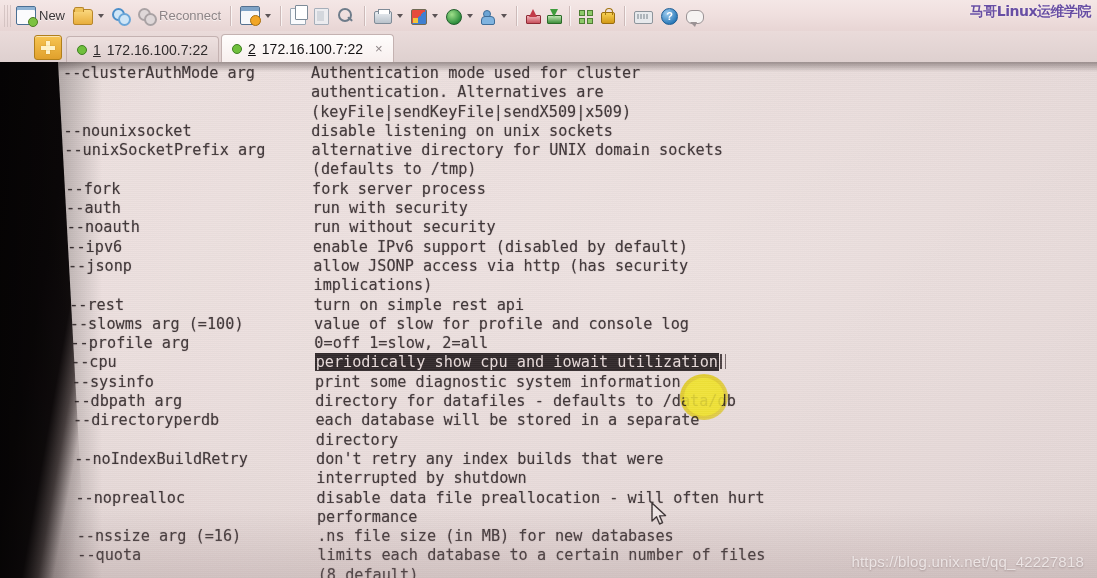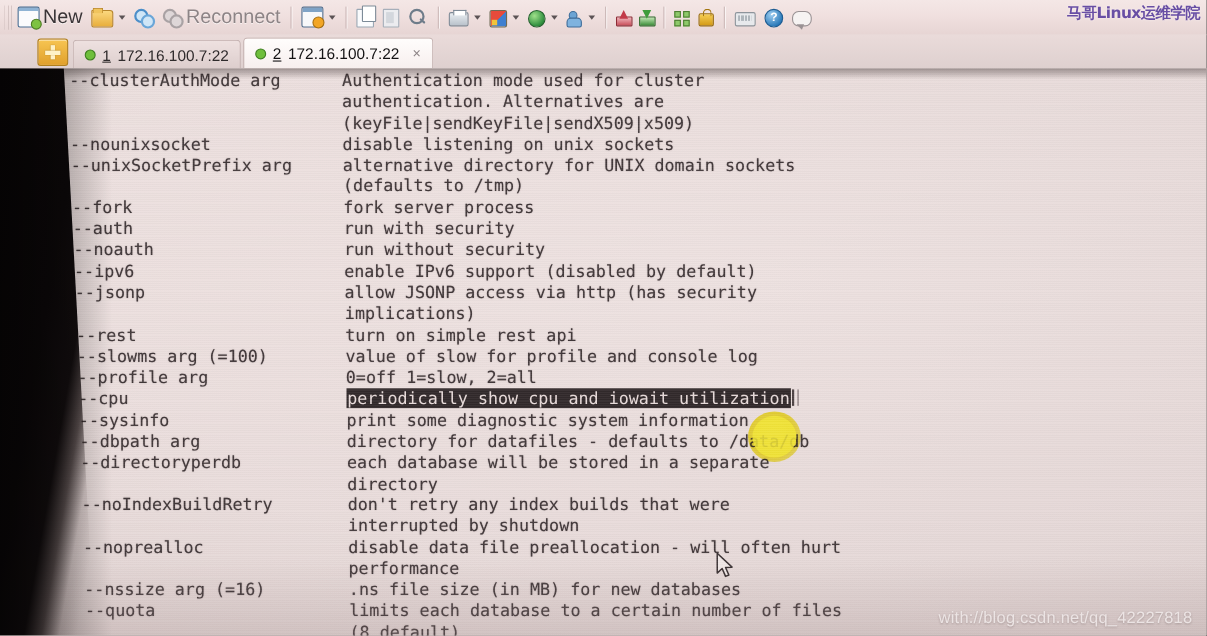--- a/index.html
+++ b/index.html
@@ -6,21 +6,21 @@
   body{width:1097px;height:578px;overflow:hidden;font-family:"Liberation Sans",sans-serif;}
   #app{position:relative;width:1097px;height:578px;overflow:hidden;background:#ded2d0;}
 
   
   #toolbar{position:absolute;left:0;top:0;width:1097px;height:31px;
     background:linear-gradient(180deg,#f4e7e6 0%,#f0e0df 45%,#e7d5d4 100%);
     border-bottom:1px solid #d6c4c3;display:flex;align-items:center;overflow:hidden;}
   #toolbar .gripper{width:8px;height:22px;margin-left:4px;
     background:repeating-linear-gradient(90deg,#cdbcbb 0 1px,transparent 1px 3px);opacity:.75;}
   .tb-item{display:flex;align-items:center;height:26px;padding:0 3px;margin:0 1px;gap:3px;}
-  .tb-label{font-size:18px;color:#3a3436;font-family:"Liberation Sans",sans-serif;
+  .tb-label{font-size:13px;color:#3a3436;font-family:"Liberation Sans",sans-serif;
     text-shadow:0 1px 0 rgba(255,255,255,.6);white-space:nowrap;}
   .tb-label.dim{color:#8d8486;}
   .tb-sep{width:1px;height:20px;background:#cdbab9;margin:0 5px;
     box-shadow:1px 0 0 rgba(255,255,255,.65);}
   .caret{width:0;height:0;border-left:3.5px solid transparent;border-right:3.5px solid transparent;
     border-top:4px solid #5b5355;margin-left:2px;}
   .ico{width:18px;height:17px;position:relative;display:inline-block;}
 
   
   .ico-newwin{background:#fbfbfd;border:1.4px solid #4a6f94;border-radius:2px;
@@ -306,16 +306,16 @@
         <polygon points="1,1 1,19 5.5,14.8 8.6,22 11.6,20.7 8.6,13.9 14.5,13.6" fill="#f5efee" stroke="#231d1f" stroke-width="1.4" stroke-linejoin="round"></polygon>
       </svg>
 
       <div id="scan"></div>
       <div id="photo-tint"></div>
       <div id="topshadow"></div>
       <div id="botglow"></div>
       <div id="leftslab"></div>
       <div id="leftslab2"></div>
 
-      <div id="url-wm">with://blog.csdn.net/qq_42227818</div>
+      <div id="url-wm">https://blog.unix.net/qq_42227818</div>
     </div>
   </div>
 </div>
 
 </body></html>

